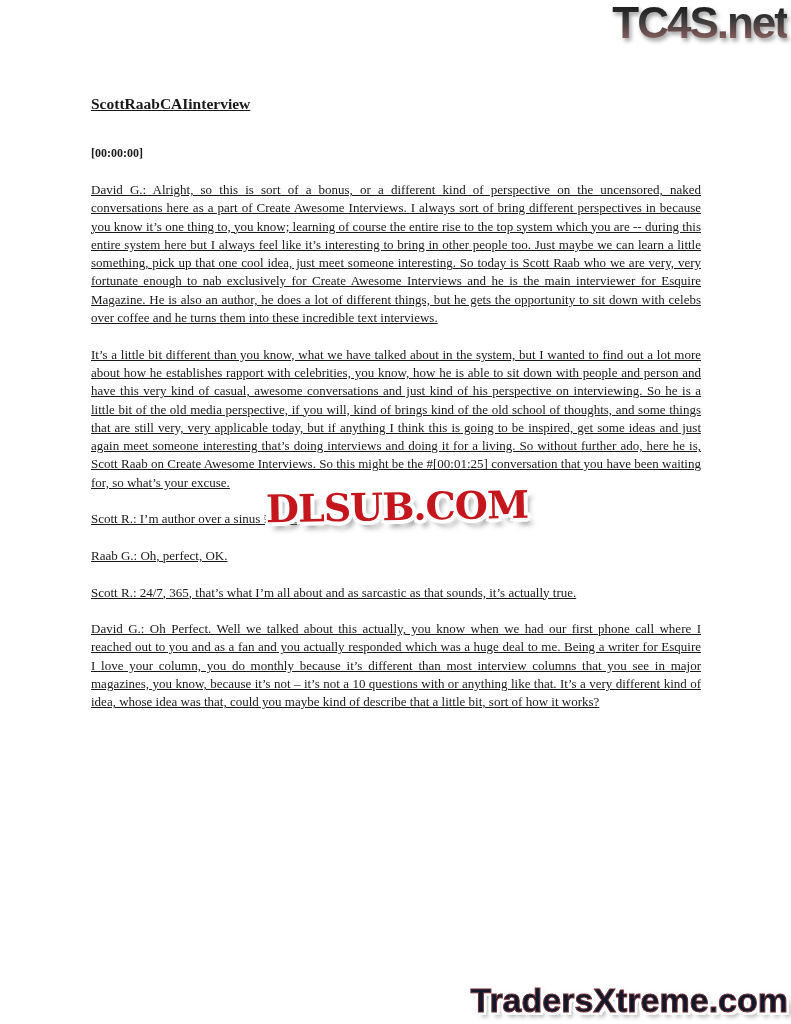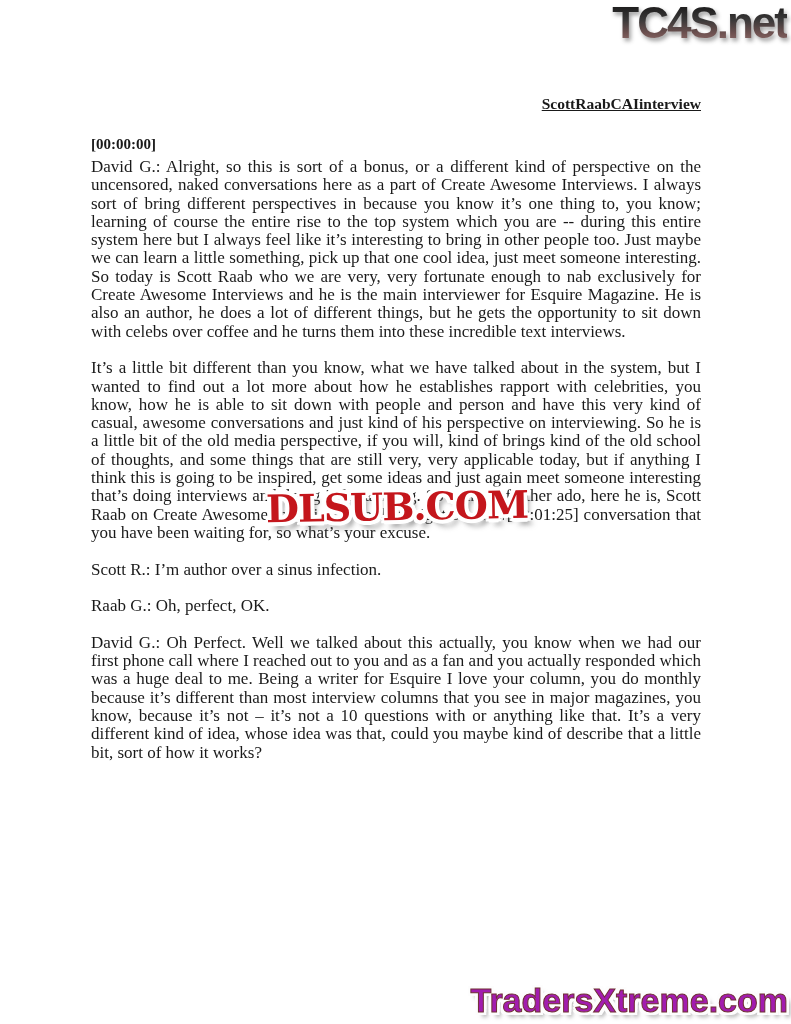--- a/index.html
+++ b/index.html
@@ -32,34 +32,34 @@
   .content {
     position: absolute;
     left: 91px; top: 95px;
     width: 610px;
   }
   .doc-title {
     font-size: 15.5px;
     font-weight: bold;
     text-decoration: underline;
     line-height: 18px;
-    margin: 0 0 22px 0;
-    text-align: right;
+    margin: 0 0 31px 0;
   }
   .timecode {
-    font-size: 15px;
+    font-size: 12px;
     font-weight: bold;
     line-height: 18px;
-    margin: 0 0 5px 0;
+    margin: 0 0 19px 0;
   }
   .content p {
-    font-size: 17px;
+    font-size: 13px;
     line-height: 18.3px;
     text-align: justify;
     margin: 0 0 18.3px 0;
+    text-decoration: underline;
   }
 
   
   .watermark {
     position: absolute;
     left: 247px; top: 484px;
     width: 300px;
     text-align: center;
     font-family: "DejaVu Serif", serif;
     font-weight: bold;
@@ -77,21 +77,21 @@
   }
 
   
   .bottom-logo {
     position: absolute;
     right: 3px; bottom: 4px;
     font-family: "Liberation Sans", sans-serif;
     font-weight: 700;
     font-size: 34px;
     letter-spacing: 0px;
-    color: #a21caf;
+    color: #0f172a;
     -webkit-text-stroke: 1px #6f2f33;
     text-shadow:
       -3px -3px 0 #fdfdfd, 3px -3px 0 #fdfdfd, -3px 3px 0 #fdfdfd, 3px 3px 0 #fdfdfd,
       -3px 0 0 #fdfdfd, 3px 0 0 #fdfdfd, 0 -3px 0 #fdfdfd, 0 3px 0 #fdfdfd,
       -2px -2px 0 #fdfdfd, 2px -2px 0 #fdfdfd, -2px 2px 0 #fdfdfd, 2px 2px 0 #fdfdfd,
       4px 5px 4px rgba(130,130,130,0.7);
   }
 </style>
 </head>
 <body>
@@ -101,20 +101,21 @@
   <div class="top-logo">TC4S.net</div>
 
   <div class="content">
     <div class="doc-title">ScottRaabCAIinterview</div>
     <div class="timecode">[00:00:00]</div>
 
     <p>David G.: Alright, so this is sort of a bonus, or a different kind of perspective on the uncensored, naked conversations here as a part of Create Awesome Interviews. I always sort of bring different perspectives in because you know it’s one thing to, you know; learning of course the entire rise to the top system which you are -- during this entire system here but I always feel like it’s interesting to bring in other people too. Just maybe we can learn a little something, pick up that one cool idea, just meet someone interesting. So today is Scott Raab who we are very, very fortunate enough to nab exclusively for Create Awesome Interviews and he is the main interviewer for Esquire Magazine. He is also an author, he does a lot of different things, but he gets the opportunity to sit down with celebs over coffee and he turns them into these incredible text interviews.</p>
     <p>It’s a little bit different than you know, what we have talked about in the system, but I wanted to find out a lot more about how he establishes rapport with celebrities, you know, how he is able to sit down with people and person and have this very kind of casual, awesome conversations and just kind of his perspective on interviewing. So he is a little bit of the old media perspective, if you will, kind of brings kind of the old school of thoughts, and some things that are still very, very applicable today, but if anything I think this is going to be inspired, get some ideas and just again meet someone interesting that’s doing interviews and doing it for a living. So without further ado, here he is, Scott Raab on Create Awesome Interviews. So this might be the #[00:01:25] conversation that you have been waiting for, so what’s your excuse.</p>
     <p>Scott R.: I’m author over a sinus infection.</p>
     <p>Raab G.: Oh, perfect, OK.</p>
+    <p>Scott R.: 24/7, 365, that’s what I’m all about and as sarcastic as that sounds, it’s actually true.</p>
     <p>David G.: Oh Perfect. Well we talked about this actually, you know when we had our first phone call where I reached out to you and as a fan and you actually responded which was a huge deal to me. Being a writer for Esquire I love your column, you do monthly because it’s different than most interview columns that you see in major magazines, you know, because it’s not – it’s not a 10 questions with or anything like that. It’s a very different kind of idea, whose idea was that, could you maybe kind of describe that a little bit, sort of how it works?</p>
   </div>
 
   <div class="watermark">DLSUB.COM</div>
 
   <div class="bottom-logo">TradersXtreme.com</div>
 
 </div>
 
 </body></html>

